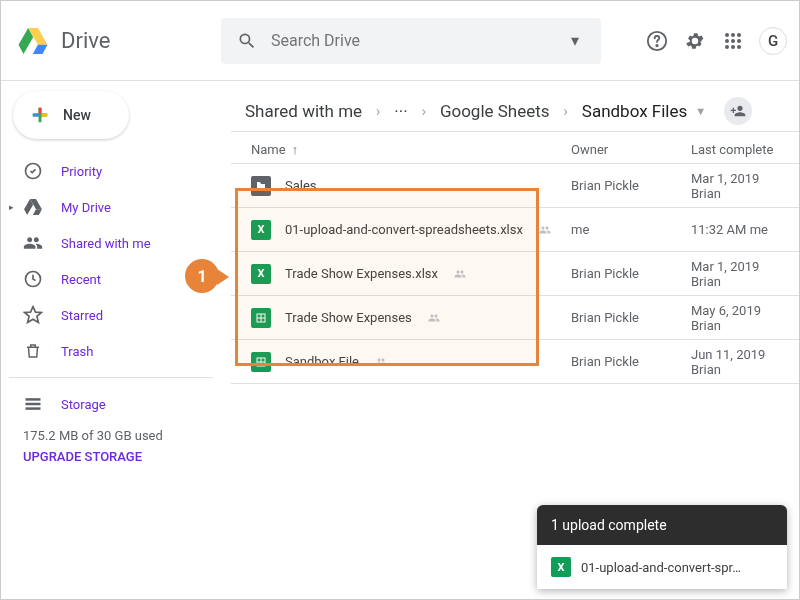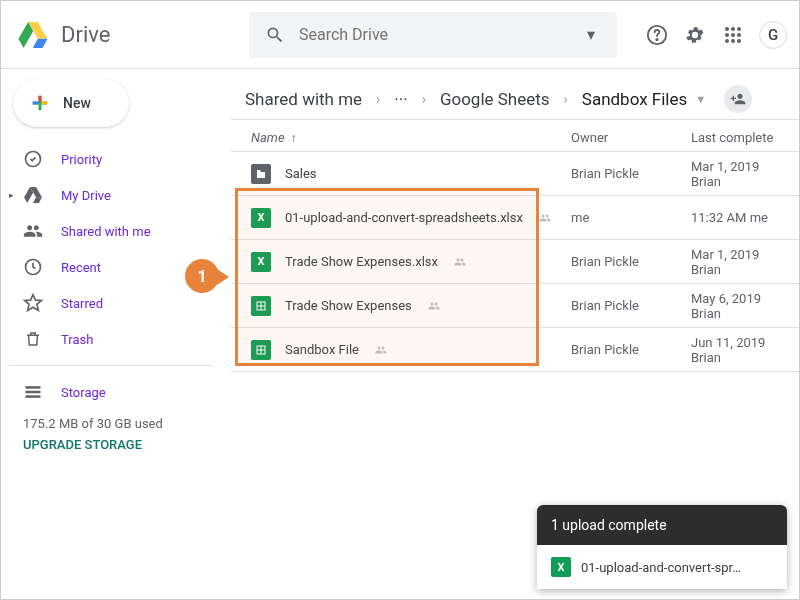--- a/index.html
+++ b/index.html
@@ -1,44 +1,44 @@
 <!DOCTYPE html>
 <html><head>
 <meta charset="utf-8">
 <style>
 * { box-sizing: border-box; margin: 0; padding: 0; font-family: 'Roboto', Arial, sans-serif; }
 body { width: 800px; height: 600px; background: #fff; overflow: hidden; position: relative; border: 1px solid #ccc; }
-.header { display: flex; align-items: center; height: 68px; padding: 0 12px; border-bottom: 1px solid #e0e0e0; gap: 28px; }
+.header { display: flex; align-items: center; height: 80px; padding: 0 12px; border-bottom: 1px solid #e0e0e0; }
 .logo-area { display: flex; align-items: center; width: 208px; gap: 8px; }
 .logo-icon { width: 40px; height: 40px; display:flex; align-items:center; justify-content:center; }
 .logo-text { font-size: 22px; color: #5f6368; }
 .search-box { flex: 1; max-width: 380px; background: #f1f3f4; border-radius: 4px; height: 46px; display: flex; align-items: center; padding: 0 14px; color: #5f6368; gap: 12px; }
 .search-box input { border: none; background: transparent; flex: 1; font-size: 16px; color: #5f6368; outline: none; }
 .header-icons { display: flex; align-items: center; gap: 14px; margin-left: auto; }
 .hicon { width: 24px; height: 24px; color: #5f6368; display:flex; align-items:center; justify-content:center; cursor:pointer; }
 .g-chip { width: 28px; height: 28px; border-radius: 50%; border:1px solid #dadce0; display:flex; align-items:center; justify-content:center; font-size:15px; font-weight:500; color:#3c4043; }
 .body-area { display: flex; height: calc(100% - 64px); }
 .sidebar { width: 220px; padding: 10px 8px 20px 8px; display:flex; flex-direction:column; }
 .new-btn { display:flex; align-items:center; gap:10px; width: 116px; height: 48px; border-radius: 24px; box-shadow: 0 1px 3px rgba(0,0,0,.2); padding: 0 20px 0 14px; background:#fff; cursor:pointer; margin-bottom: 14px; margin-left:4px;}
 .new-btn span.label { font-size: 14px; color:#3c4043; font-weight:500; }
 .nav-item { display:flex; align-items:center; gap:18px; height: 36px; padding: 0 14px; border-radius: 0 18px 18px 0; color:#5f6368; font-size:13px; cursor:pointer; position:relative;}
 .nav-item.haschild::before { content:"▸"; position:absolute; left:0px; font-size:9px; color:#5f6368;}
 .nav-item .nlabel { color:#6d28d9; }
 .nav-icon { width:20px; height:20px; display:flex; align-items:center; justify-content:center; color:#5f6368;}
 .sidebar hr { border:none; border-top:1px solid #e0e0e0; margin: 8px 0 8px 0;}
 .storage-line { padding: 6px 14px; font-size:13px; color:#5f6368;}
-.upgrade { padding: 0 14px; font-size:13px; color:#0f766e; font-weight:500; cursor:pointer;}
+.upgrade { padding: 0 14px; font-size:13px; color:#6d28d9; font-weight:500; cursor:pointer;}
 .main { flex:1; padding: 10px 0 0 10px; display:flex; flex-direction:column; }
 .breadcrumbs { display:flex; align-items:center; gap: 6px; font-size:17px; color:#3c4043; padding: 6px 8px; border-bottom:1px solid #e0e0e0; }
 .crumb { padding:4px 6px; cursor:pointer; display:flex; align-items:center; gap:4px;}
 .crumb.last { color:#202124; }
 .chev { color:#9aa0a6; font-size:14px; padding:0 2px;}
 .share-circle { width:28px; height:28px; border-radius:50%; background:#e8eaed; display:flex; align-items:center; justify-content:center; margin-left:6px; cursor:pointer;}
 .columns { display:flex; padding: 10px 8px 6px 20px; font-size:13px; color:#5f6368; border-bottom:1px solid #e0e0e0;}
-.col-name { flex:0 0 320px; display:flex; align-items:center; gap:6px;font-style:italic;}
+.col-name { flex:0 0 320px; display:flex; align-items:center; gap:6px;}
 .col-owner { flex:0 0 120px;}
 .col-mod { flex:1;}
 .file-row { display:flex; align-items:center; padding: 0 8px 0 20px; height: 44px; border-bottom:1px solid #e0e0e0; font-size:13px; color:#3c4043;}
 .file-row .fname { flex:0 0 320px; display:flex; align-items:center; gap:14px;}
 .file-row .fowner { flex:0 0 120px; color:#5f6368;}
 .file-row .fmod { flex:1; color:#5f6368;}
 .ficon { width:20px; height:20px; display:flex; align-items:center; justify-content:center; border-radius:2px; font-size:11px; font-weight:bold; color:#fff;}
 .ficon.folder { background:#5f6368;}
 .ficon.xlsx { background:#0f9d58;}
 .ficon.sheet { background:#0f9d58;}

